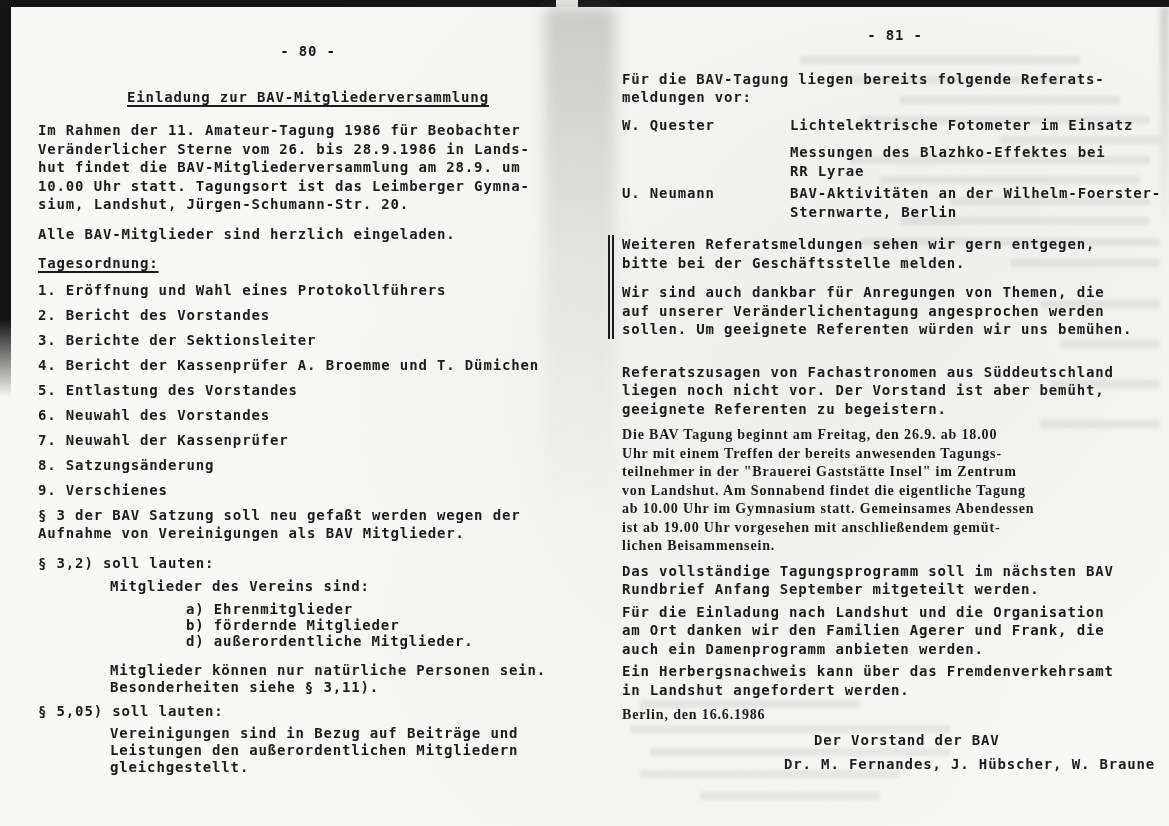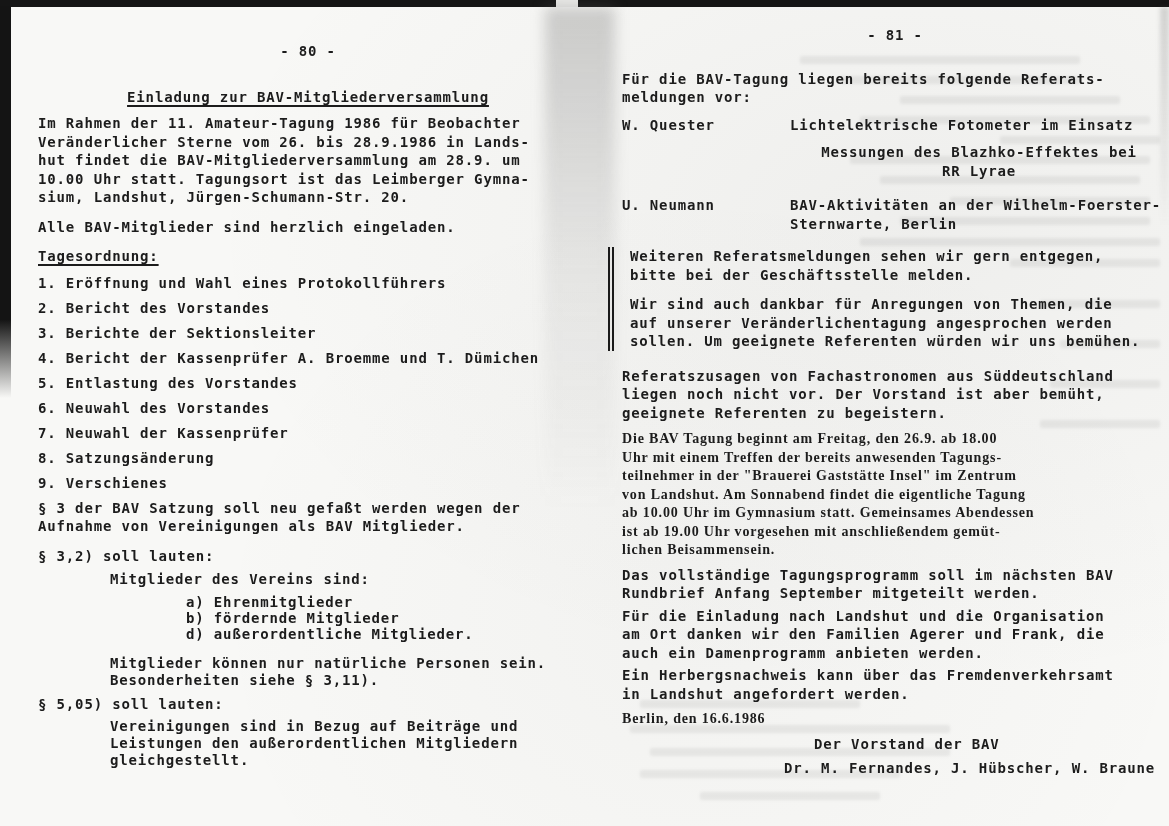--- a/index.html
+++ b/index.html
@@ -18,47 +18,47 @@
     letter-spacing:0.85px;
   }
   .t{white-space:pre;line-height:18.5px;}
   .center{text-align:center;}
   .u{text-decoration:underline;text-underline-offset:3px;text-decoration-thickness:1.5px;}
 
   .page-left{position:absolute;left:38px;top:42px;width:540px;}
   .page-right{position:absolute;left:622px;top:26px;width:546px;}
 
   .pageno-l{margin-bottom:27px;}
-  .doc-title{margin-bottom:8px;text-align:center;}
+  .doc-title{margin-bottom:15px;text-align:center;}
   .para{margin-bottom:11px;}
   .agenda-heading{margin-bottom:5px;}
   .agenda-list .t{line-height:25px;}
   .agenda-list{margin-bottom:3px;}
   .s-heading{margin-bottom:5px;}
   .indent1{margin-left:72px;}
   .indent2{margin-left:148px;}
   .member-list .t{line-height:16px;}
   .member-list{margin-bottom:13px;}
   .note{line-height:17px;margin-bottom:6px;}
   .s311-text .t{line-height:17px;}
 
   .pageno-r{margin-bottom:25px;}
   .intro{margin-bottom:9px;}
   .ref-row{display:flex;}
   .ref-speaker{flex:none;width:168px;white-space:pre;line-height:18.5px;}
   .ref-topic{flex:1;white-space:pre;line-height:18.5px;}
   .rr0{margin-bottom:9px;}
-  .rr1{margin-bottom:16px;text-align:center;}
+  .rr1{margin-bottom:4px;}
   .rr2{margin-bottom:6px;}
   .rr3{margin-bottom:14px;}
   .marked-block{
     margin-left:-14px;
     border-left:6px double #1a1a1a;
-    padding-left:16px;
-    margin-bottom:16px;
+    padding-left:8px;
+    margin-bottom:24px;
   }
   .marked-block .para:last-child{margin-bottom:0;}
   .mb8{margin-bottom:8px;}
   .mb6{margin-bottom:6px;font-family:Liberation Serif, serif;}
   .mb4{margin-bottom:4px;}
   .mb7{margin-bottom:7px;}
   .sig1{margin-left:192px;margin-bottom:6px;}
   .sig2{margin-left:162px;}
 
   

